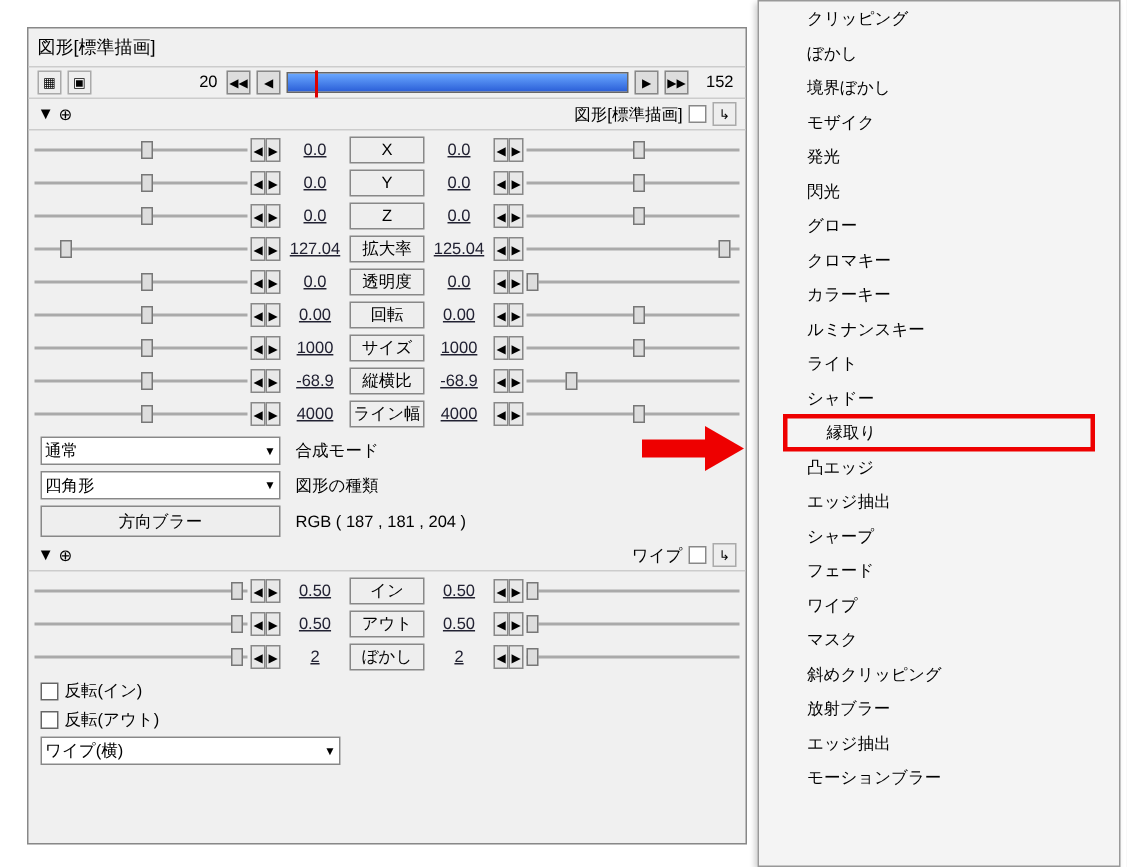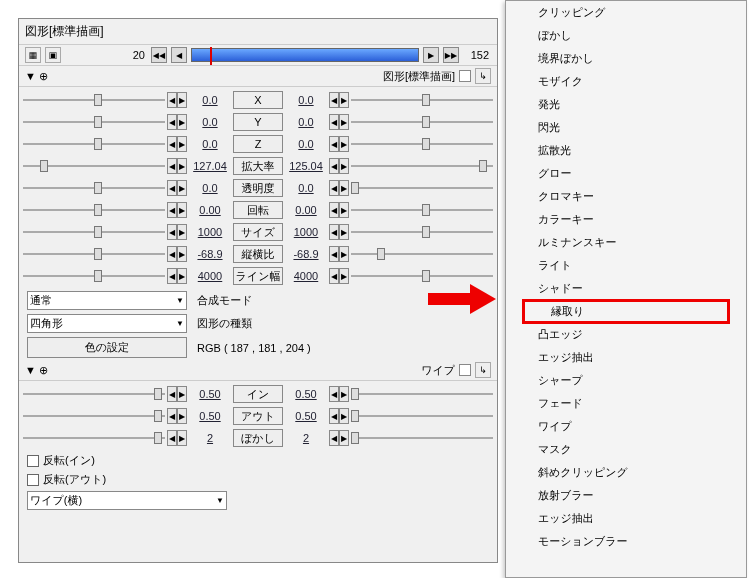--- a/index.html
+++ b/index.html
@@ -270,21 +270,21 @@
     <span class="txt">合成モード</span>
   </div>
   <div class="selrow">
     <div class="sel">
       <span>四角形</span>
         <span class="dd">▼</span>
     </div>
     <span class="txt">図形の種類</span>
   </div>
   <div class="selrow">
-    <div class="widebtn">色の設定</div>
+    <div class="widebtn">方向ブラー</div>
     <span class="txt">RGB ( 187 , 181 , 204 )</span>
   </div>
 
   <div class="section-hdr">
     <span class="arrow">▼</span>
     <span>⊕</span>
     <span class="label">ワイプ</span>
     <span class="chk"></span>
     <span class="tb-btn">↳</span>
   </div>
@@ -389,23 +389,20 @@
     <div class="mi">
       <span>モザイク</span>
     </div>
     <div class="mi">
       <span>発光</span>
     </div>
     <div class="mi">
       <span>閃光</span>
     </div>
     <div class="mi">
-      <span>拡散光</span>
-    </div>
-    <div class="mi">
       <span>グロー</span>
     </div>
     <div class="mi">
       <span>クロマキー</span>
     </div>
     <div class="mi">
       <span>カラーキー</span>
     </div>
     <div class="mi">
       <span>ルミナンスキー</span>

